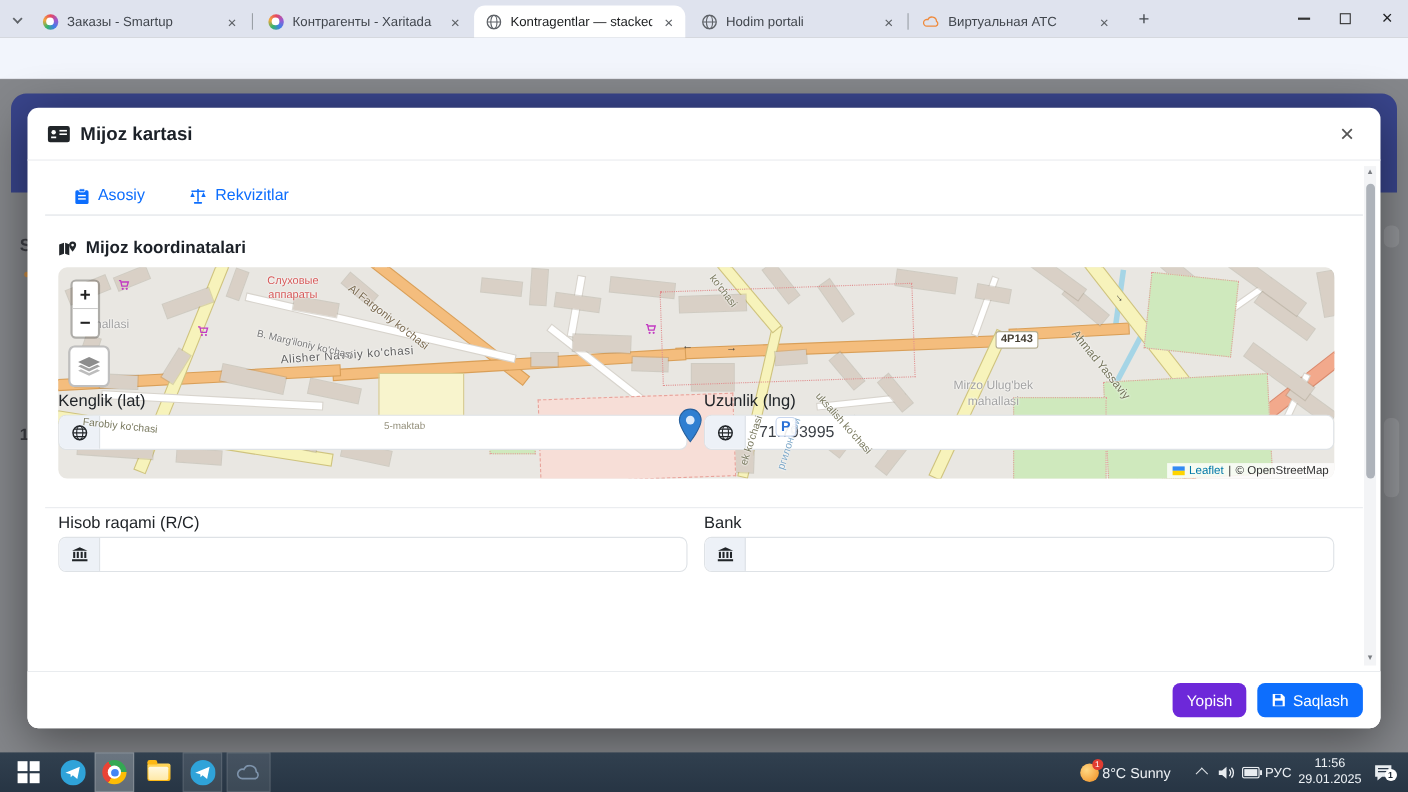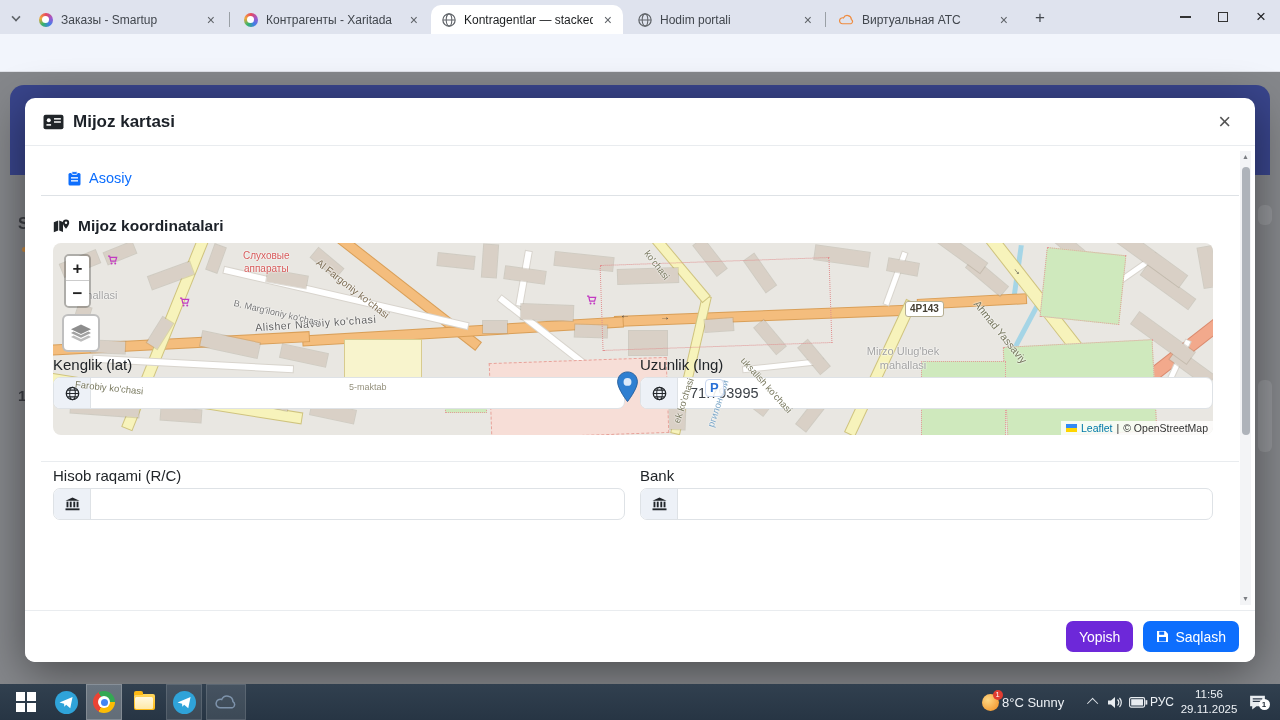--- a/index.html
+++ b/index.html
@@ -235,20 +235,32 @@
       <div class="nav-item">
         <span style="display:flex">
             <svg width="13" height="15" viewBox="0 0 13 15">
               <rect x="0.5" y="2" width="12" height="12.5" rx="1.5" fill="#0d6efd"></rect>
               <rect x="3.8" y="0.6" width="5.4" height="2.8" rx="1" fill="#0d6efd" stroke="#fff" stroke-width="0.9"></rect>
               <rect x="3" y="6.2" width="7" height="1.3" fill="#fff"></rect>
               <rect x="3" y="9.2" width="7" height="1.3" fill="#fff"></rect>
             </svg>
           </span>
         <span>Asosiy</span>
+      </div>
+      <div class="nav-item">
+        <span style="display:flex">
+            <svg width="16" height="15" viewBox="0 0 16 15">
+              <rect x="7.3" y="0.8" width="1.4" height="11.5" fill="#0d6efd"></rect>
+              <rect x="2" y="2.2" width="12" height="1.3" fill="#0d6efd"></rect>
+              <path d="M3 3.8 L1 8.2 H5z" fill="#0d6efd"></path>
+              <path d="M13 3.8 L11 8.2 H15z" fill="#0d6efd"></path>
+              <rect x="4.3" y="12.6" width="7.4" height="1.6" rx="0.6" fill="#0d6efd"></rect>
+            </svg>
+          </span>
+        <span>Rekvizitlar</span>
       </div>
     </div>
 
     <div class="sect">
       <span style="display:flex">
           <svg width="17" height="15" viewBox="0 0 17 15">
             <path d="M0.8 3.2 L5.2 1.6 V11.6 L0.8 13.2z" fill="#212529"></path>
             <path d="M6.2 1.6 L10 3 V13 L6.2 11.6z" fill="#212529"></path>
             <path d="M13 0.5 a3.2 3.2 0 0 1 3.2 3.2 c0 2.4-3.2 6-3.2 6 s-3.2-3.6-3.2-6 A3.2 3.2 0 0 1 13 0.5z" fill="#212529"></path>
             <circle cx="13" cy="3.8" r="1.2" fill="#fff"></circle>
@@ -537,21 +549,21 @@
   <div class="tk" style="left:1126px;width:24px">
       <svg width="19" height="11" viewBox="0 0 19 11">
         <rect x="0.6" y="0.6" width="15" height="9.5" rx="1.5" fill="none" stroke="#e8ecf0" stroke-width="1.1"></rect>
         <rect x="16.5" y="3.2" width="1.8" height="4.4" fill="#e8ecf0"></rect>
         <rect x="2.2" y="2.2" width="11.8" height="6.3" fill="#e8ecf0"></rect>
       </svg>
     </div>
   <div class="tk traytxt" style="left:1146px;width:32px;font-size:12px">РУС</div>
   <div class="tk trt2" style="left:1178px;width:62px;flex-direction:column">
     <span>11:56</span>
-    <span>29.11.2025</span>
+    <span>29.01.2025</span>
   </div>
   <div class="tk" style="left:1240px;width:34px;position:absolute">
     <span style="position:relative;display:flex">
       <svg width="19" height="17" viewBox="0 0 18 16">
           <path d="M2 1.5 h14 v10 h-8 l-4 3.2 v-3.2 H2z" fill="#e8ecf0"></path>
           <path d="M4.5 4.5 h9 M4.5 7 h9" stroke="#2c3948" stroke-width="1.1"></path>
         </svg>
       <span class="nbadge">1</span>
     </span>
   </div>

